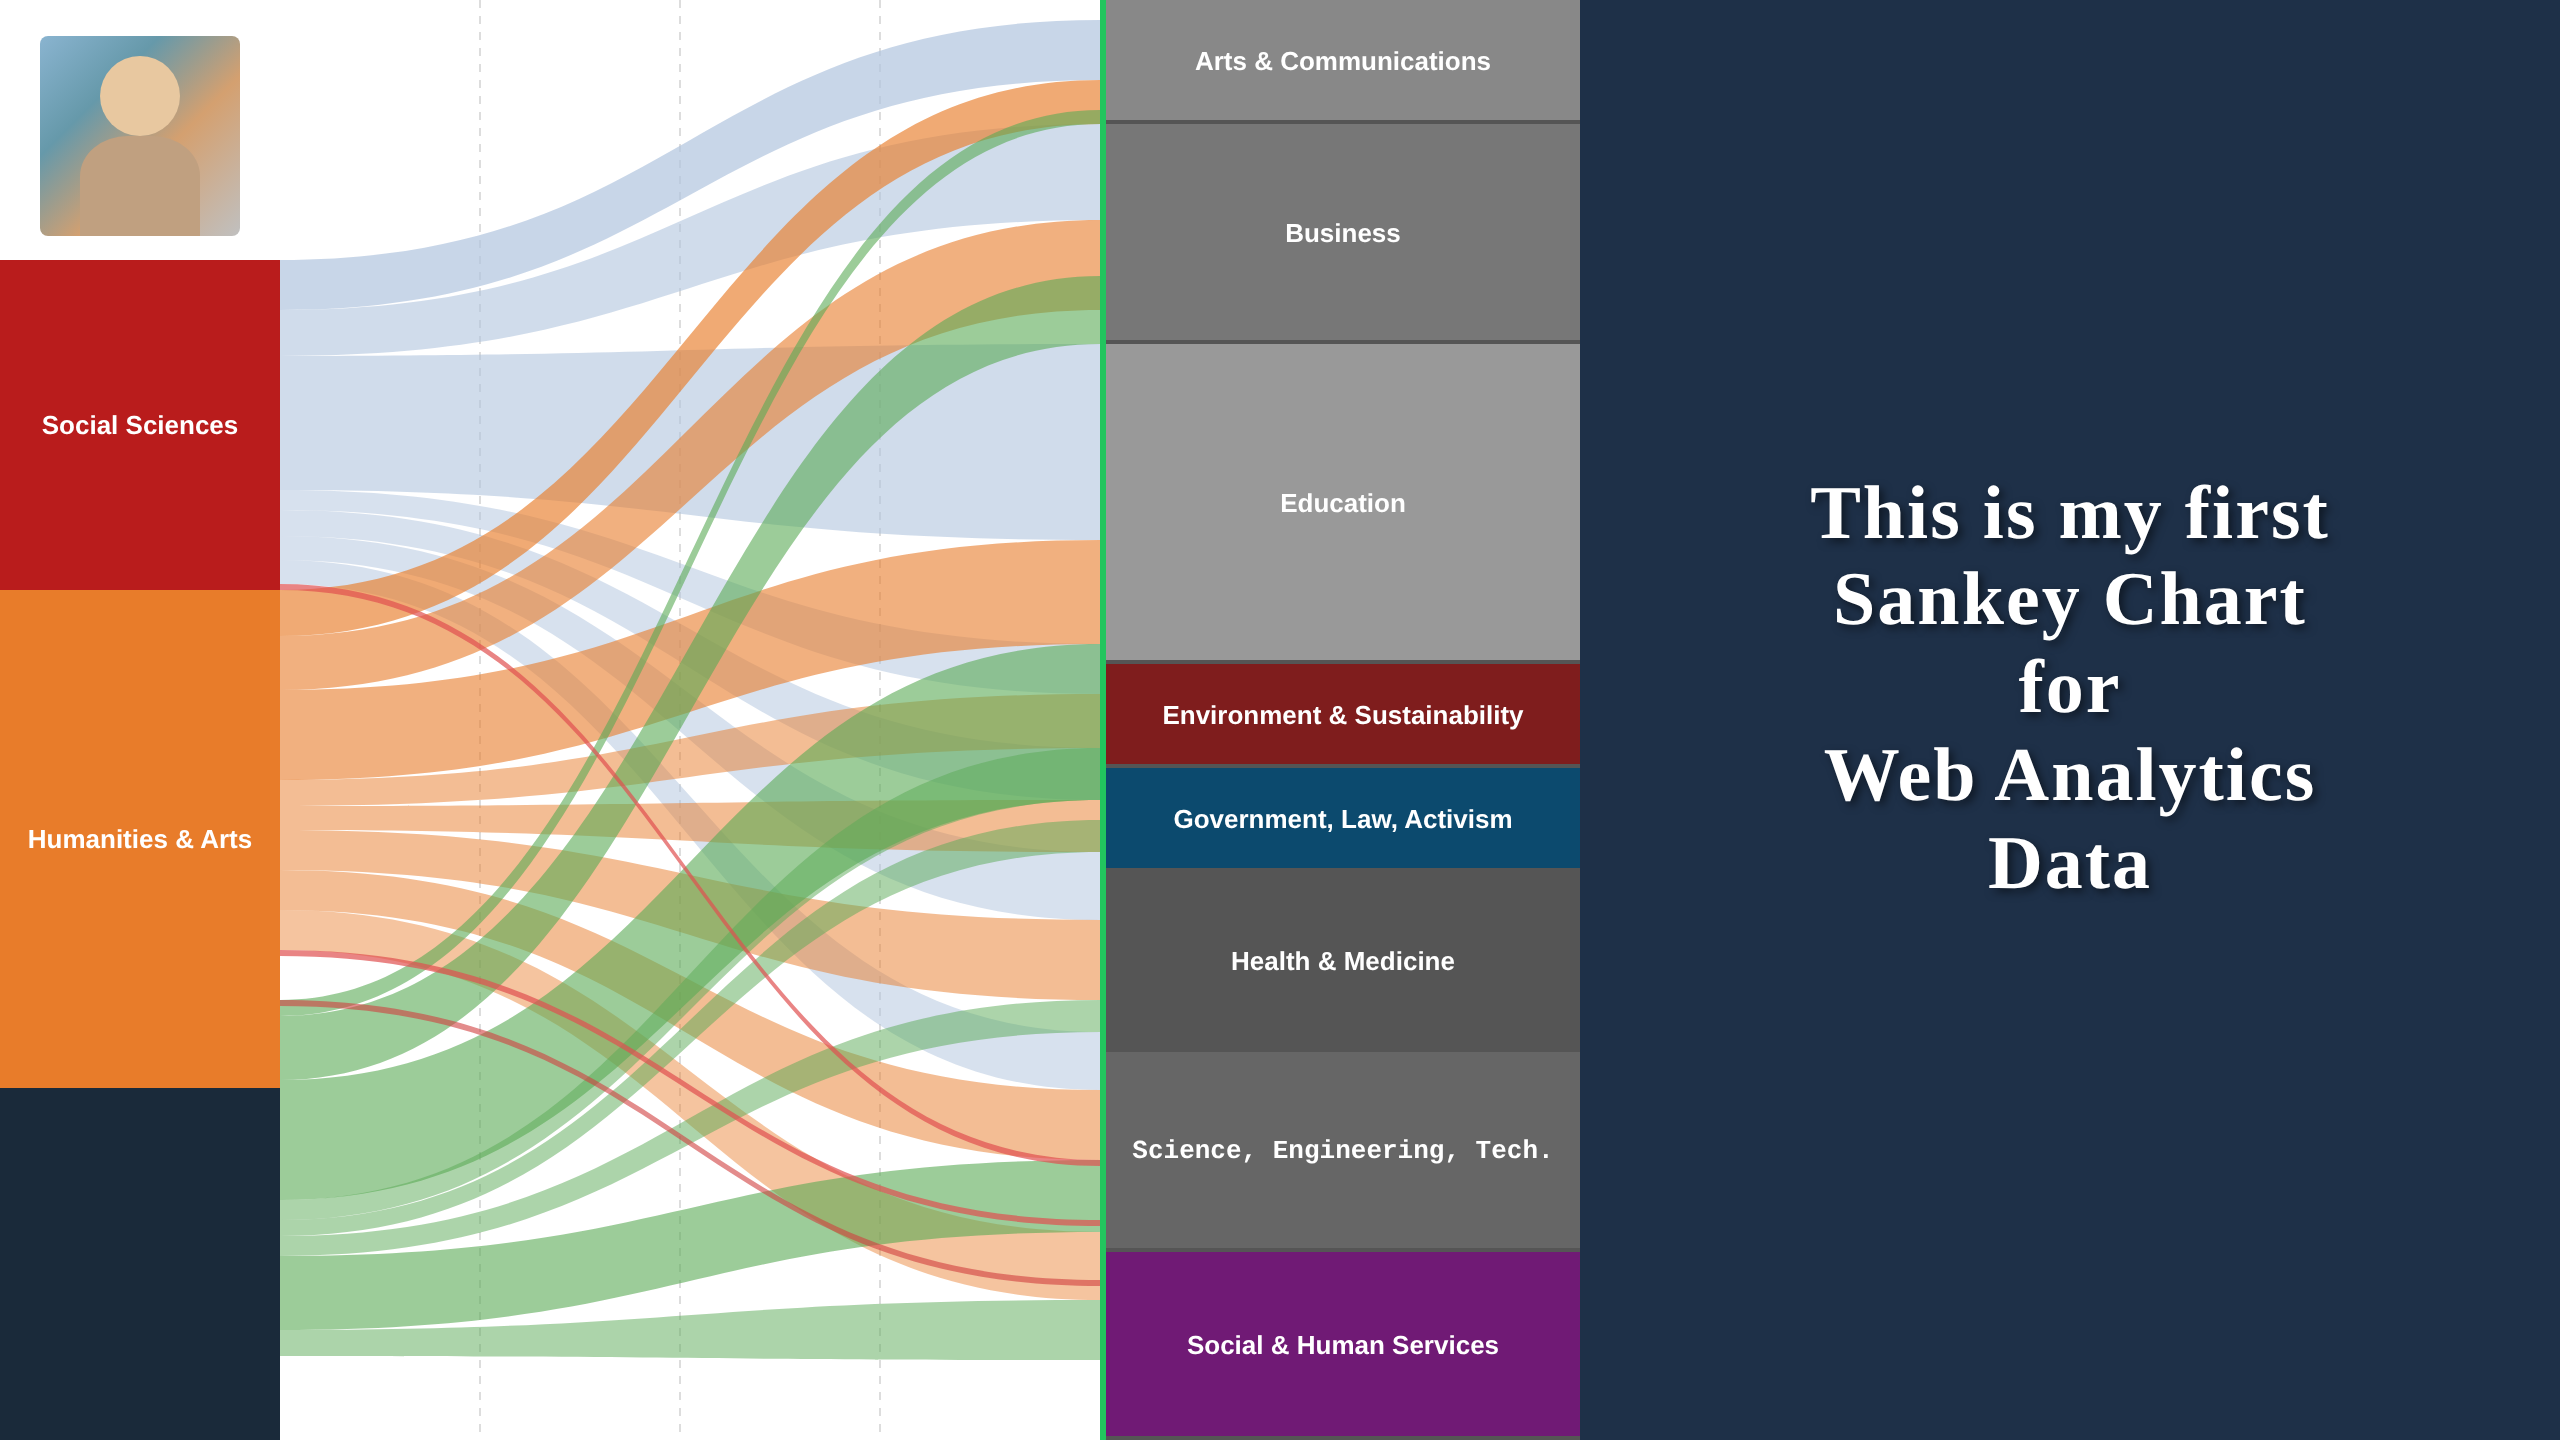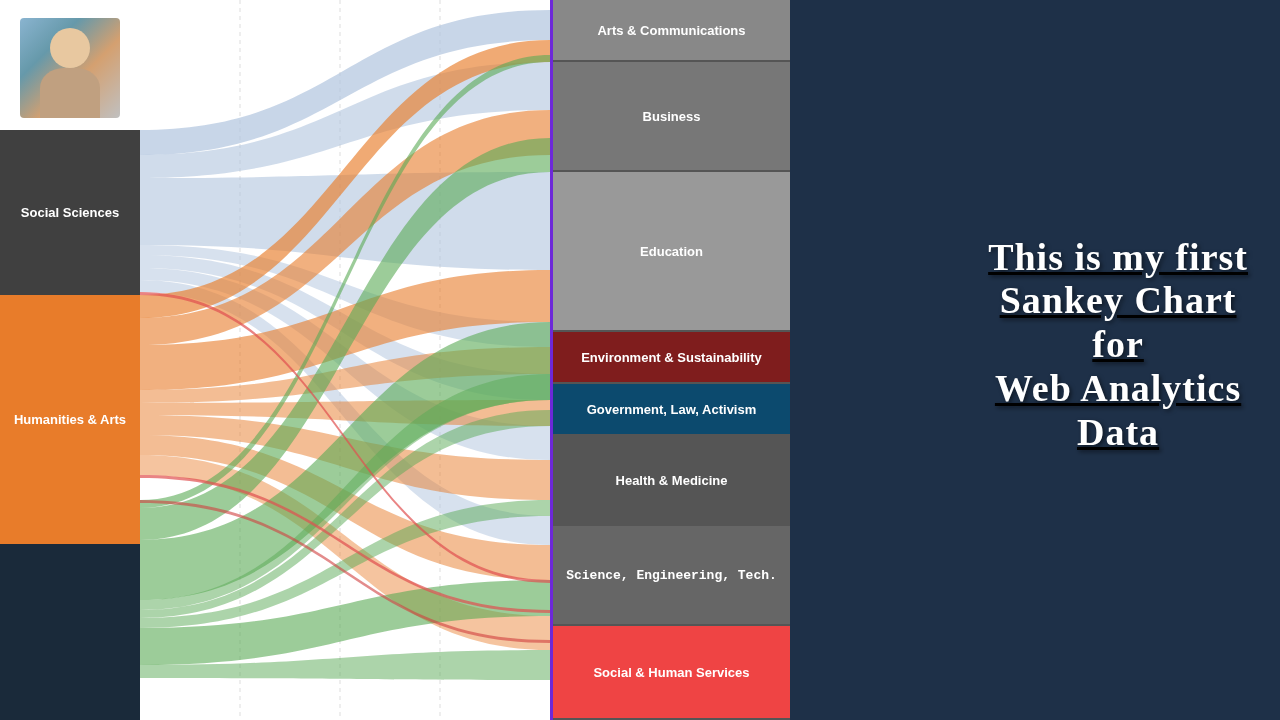--- a/index.html
+++ b/index.html
@@ -65,21 +65,21 @@
       position: absolute;
       top: 10%; left: 30%;
       width: 40%;
       height: 40%;
       background: #e8c8a0;
       border-radius: 50%;
       z-index: 1;
     }
 
     .node-social-sciences {
-      background: #404040;
+      background: #b91c1c;
       height: 165px;
     }
 
     .node-humanities {
       background: #e87c2a;
       height: 249px;
     }
 
     .node-science-math {
       background: #5aaa55;
@@ -101,21 +101,21 @@
       height: 100%;
     }
 
     
     #right-panel {
       width: 240px;
       height: 720px;
       display: flex;
       flex-direction: column;
       flex-shrink: 0;
-      border-left: 3px solid #6d28d9;
+      border-left: 3px solid #22c55e;
     }
 
     .target-node {
       display: flex;
       align-items: center;
       justify-content: center;
       text-align: center;
       color: white;
       font-size: 13px;
       font-weight: 600;
@@ -123,34 +123,33 @@
       flex-shrink: 0;
     }
 
     .target-arts { background: #888; height: 62px; }
     .target-business { background: #777; height: 110px; }
     .target-education { background: #999; height: 160px; }
     .target-environment { background: #7f1d1d; height: 52px; }
     .target-government { background: #0c4a6e; height: 52px; }
     .target-health { background: #555; height: 90px; }
     .target-science-eng { background: #666; height: 100px; font-family: Liberation Mono, monospace; }
-    .target-social-human { background: #ef4444; height: 94px; }
+    .target-social-human { background: #701a75; height: 94px; }
 
     
     #info-panel {
       width: 490px;
       height: 720px;
       background: #1e3048;
       display: flex;
       flex-direction: column;
-      align-items: flex-end;
+      align-items: center;
       justify-content: center;
       padding: 32px;
       flex-shrink: 0;
-      text-decoration: underline;
     }
 
     .info-title {
       color: white;
       font-size: 38px;
       font-weight: bold;
       text-align: center;
       line-height: 1.15;
       font-family: 'Georgia', 'Times New Roman', serif;
       text-shadow: 2px 2px 4px rgba(0,0,0,0.5);

